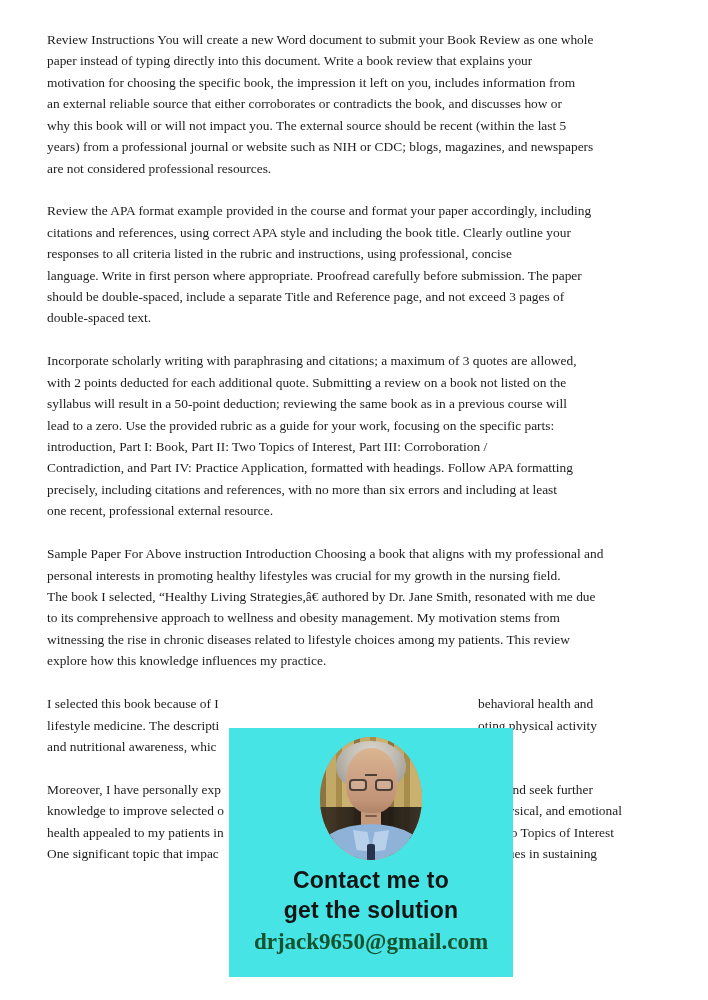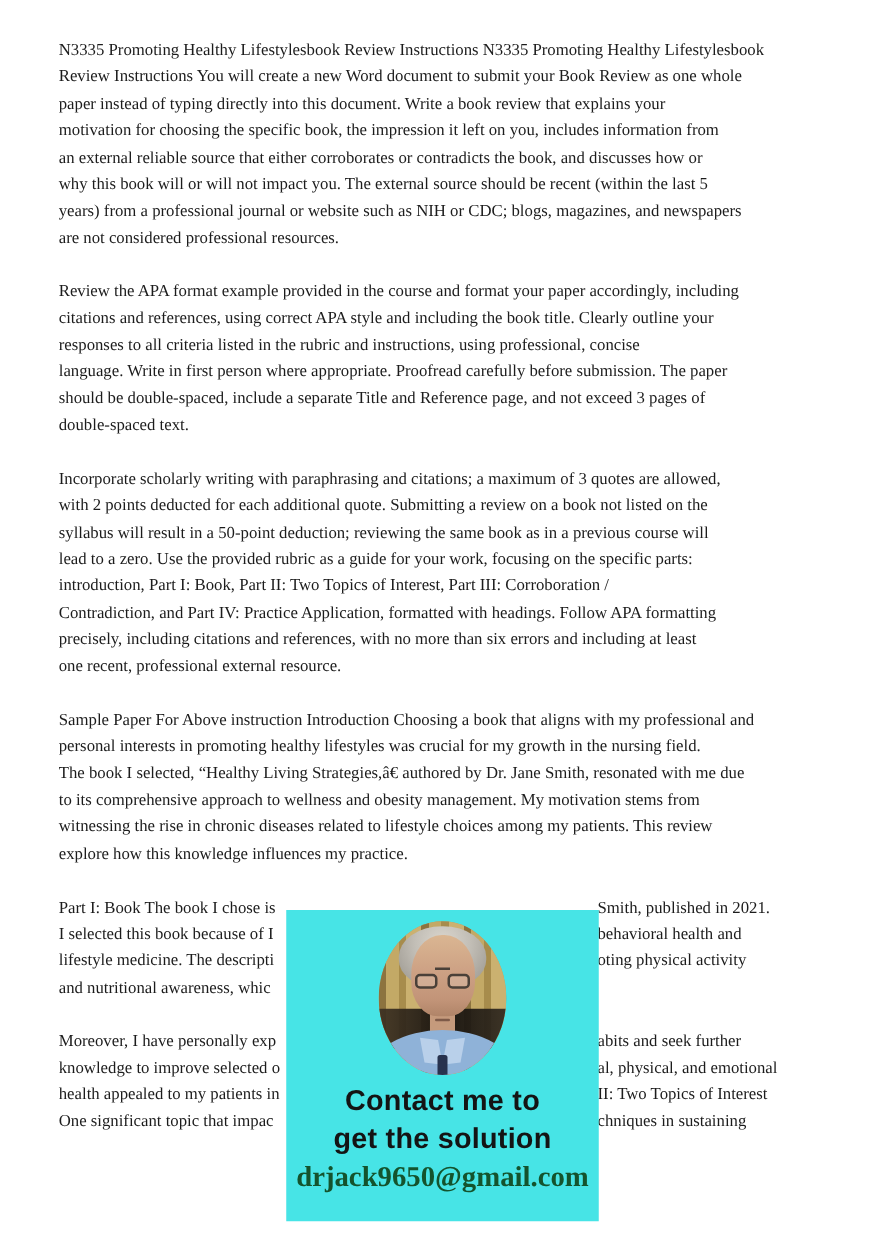--- a/index.html
+++ b/index.html
@@ -4,21 +4,21 @@
 <style>
   html,body{margin:0;padding:0;background:#ffffff;}
   .page{position:relative;width:708px;height:1000px;background:#ffffff;overflow:hidden;
         font-family:"Liberation Serif", serif;color:#1c1c1c;}
   .text-flow{position:absolute;left:47px;top:29px;width:620px;font-size:13.4px;}
   .para{margin-bottom:21.43px;}
   .para:last-child{margin-bottom:0;}
   .line{height:21.43px;line-height:21.43px;white-space:nowrap;position:relative;}
   .line .fr{position:absolute;left:431px;top:0;}
   
-  .overlay{position:absolute;left:229px;top:728px;width:250px;height:249px;
+  .overlay{position:absolute;left:229px;top:728px;width:284px;height:249px;
            display:flex;flex-direction:column;align-items:center;z-index:10;}
   .msg{font-family:"Liberation Sans", sans-serif;font-weight:800;font-size:23px;
        line-height:30px;color:#141414;text-align:center;margin-top:5px;letter-spacing:.2px;}
   .email{font-family:"Liberation Serif", serif;font-weight:bold;font-size:23px;
          line-height:30px;color:#14532d;margin-top:2px;}
   
   .photo{position:relative;width:102px;height:123px;border-radius:50%;overflow:hidden;
          margin-top:9px;background:#b49a5e;flex:0 0 auto;}
   .slats{position:absolute;inset:0;
          background:repeating-linear-gradient(90deg,#8c733f 0 6px,#c3a966 6px 16px,#a78c4c 16px 22px,#cbb170 22px 34px);}
@@ -43,21 +43,20 @@
   .tie{position:absolute;left:46%;bottom:0;width:8%;height:13%;background:#27324e;border-radius:2px 2px 0 0;}
 </style>
 </head>
 <body>
 
 <div class="page">
 
   <div class="text-flow">
 
     <div class="para">
-      <div class="line">N3335 Promoting Healthy Lifestylesbook Review Instructions N3335 Promoting Healthy Lifestylesbook</div>
       <div class="line">Review Instructions You will create a new Word document to submit your Book Review as one whole</div>
       <div class="line">paper instead of typing directly into this document. Write a book review that explains your</div>
       <div class="line">motivation for choosing the specific book, the impression it left on you, includes information from</div>
       <div class="line">an external reliable source that either corroborates or contradicts the book, and discusses how or</div>
       <div class="line">why this book will or will not impact you. The external source should be recent (within the last 5</div>
       <div class="line">years) from a professional journal or website such as NIH or CDC; blogs, magazines, and newspapers</div>
       <div class="line">are not considered professional resources.</div>
     </div>
 
     <div class="para">
@@ -83,24 +82,20 @@
     <div class="para">
       <div class="line">Sample Paper For Above instruction Introduction Choosing a book that aligns with my professional and</div>
       <div class="line">personal interests in promoting healthy lifestyles was crucial for my growth in the nursing field.</div>
       <div class="line">The book I selected, “Healthy Living Strategies,â€ authored by Dr. Jane Smith, resonated with me due</div>
       <div class="line">to its comprehensive approach to wellness and obesity management. My motivation stems from</div>
       <div class="line">witnessing the rise in chronic diseases related to lifestyle choices among my patients. This review</div>
       <div class="line">explore how this knowledge influences my practice.</div>
     </div>
 
     <div class="para">
-      <div class="line">
-        <span class="fl">Part I: Book The book I chose is</span>
-        <span class="fr">Smith, published in 2021.</span>
-      </div>
       <div class="line">
         <span class="fl">I selected this book because of I</span>
         <span class="fr">behavioral health and</span>
       </div>
       <div class="line">
         <span class="fl">lifestyle medicine. The descripti</span>
         <span class="fr">oting physical activity</span>
       </div>
       <div class="line">
         <span class="fl">and nutritional awareness, whic</span>

